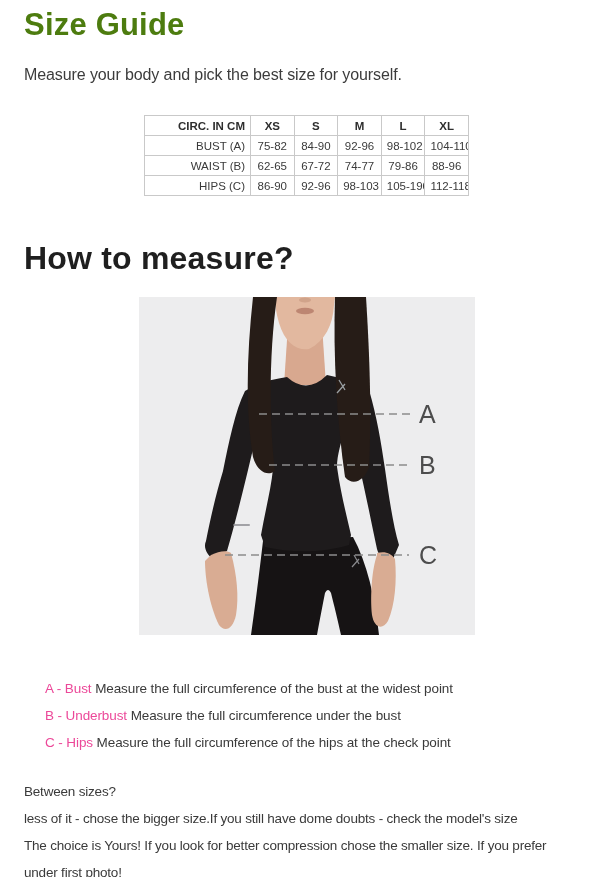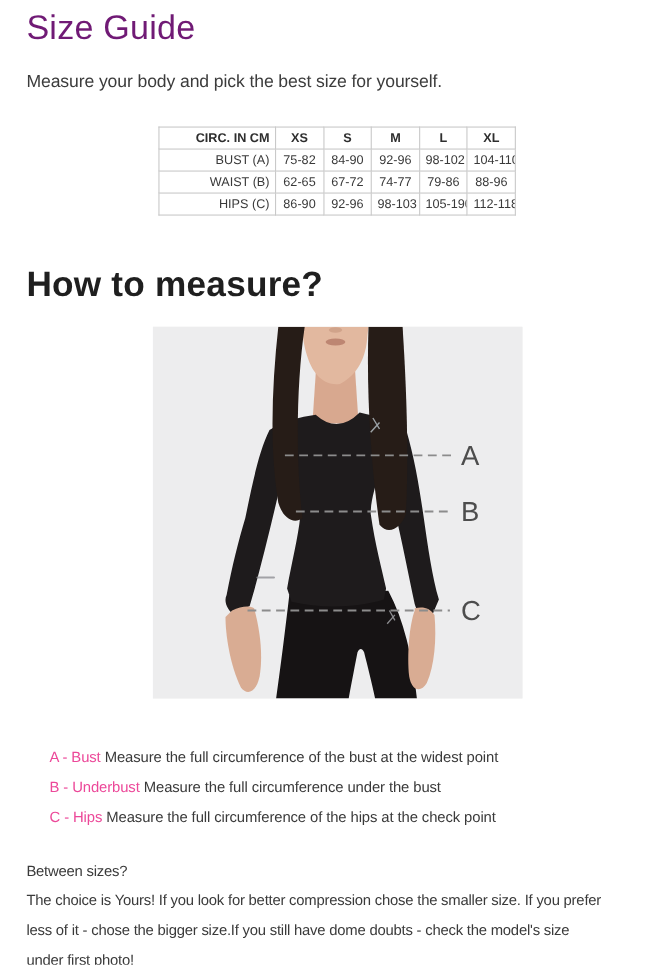--- a/index.html
+++ b/index.html
@@ -8,22 +8,22 @@
     height: 877px;
     background: #ffffff;
     font-family: "Liberation Sans", sans-serif;
     color: #3a3a3a;
     overflow: hidden;
   }
   .container { padding: 6px 18px 0 24px; width: 607px; }
 
   .page-title {
     font-size: 31px;
-    font-weight: 400;
-    color: #701a75;
+    font-weight: 700;
+    color: #4d7c0f;
     letter-spacing: 0.2px;
     line-height: 38px;
   }
   .intro {
     margin-top: 22px;
     font-size: 16px;
     letter-spacing: -0.1px;
     color: #3c3c3c;
   }
 
@@ -188,18 +188,18 @@
       <span>Measure the full circumference under the bust</span>
     </div>
     <div class="measure-item">
       <span class="measure-key">C - Hips</span>
       <span>Measure the full circumference of the hips at the check point</span>
     </div>
   </div>
 
   <div class="between">
     <div class="line">Between sizes?</div>
+    <div class="line">less of it - chose the bigger size.If you still have dome doubts - check the model's size</div>
     <div class="line">The choice is Yours! If you look for better compression chose the smaller size. If you prefer</div>
-    <div class="line">less of it - chose the bigger size.If you still have dome doubts - check the model's size</div>
     <div class="line">under first photo!</div>
   </div>
 
 </div>
 
 </body></html>

